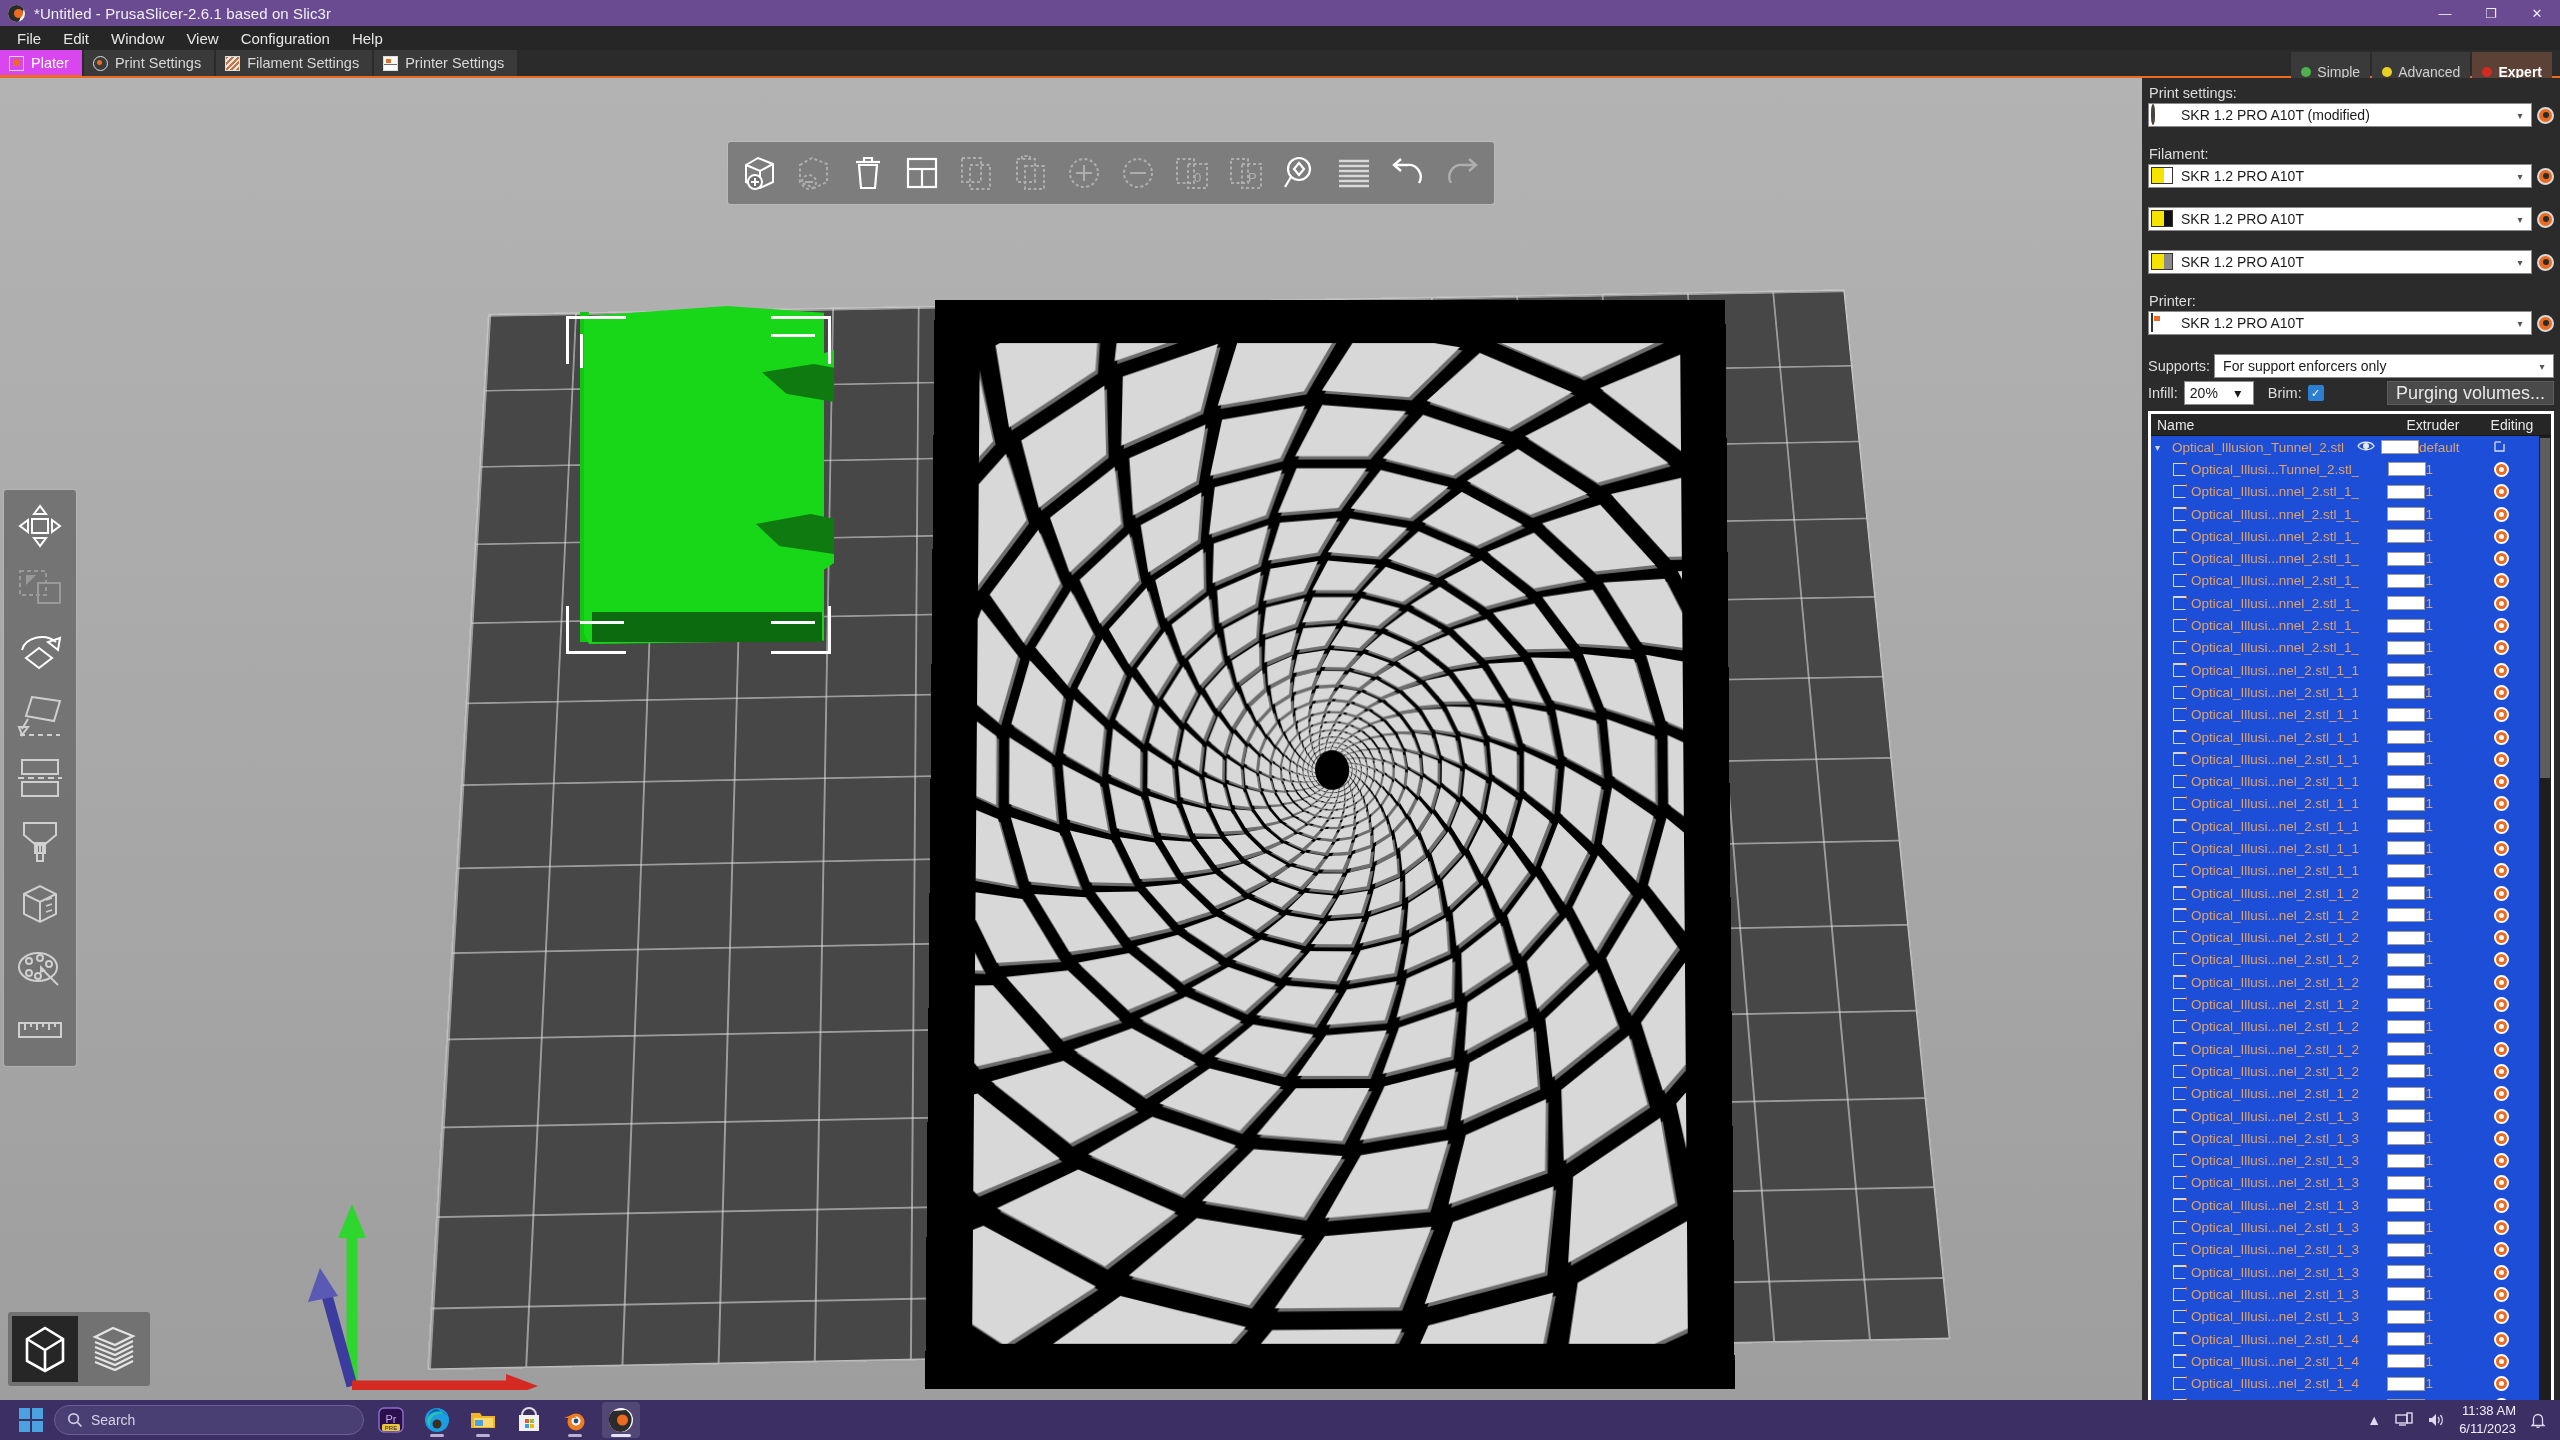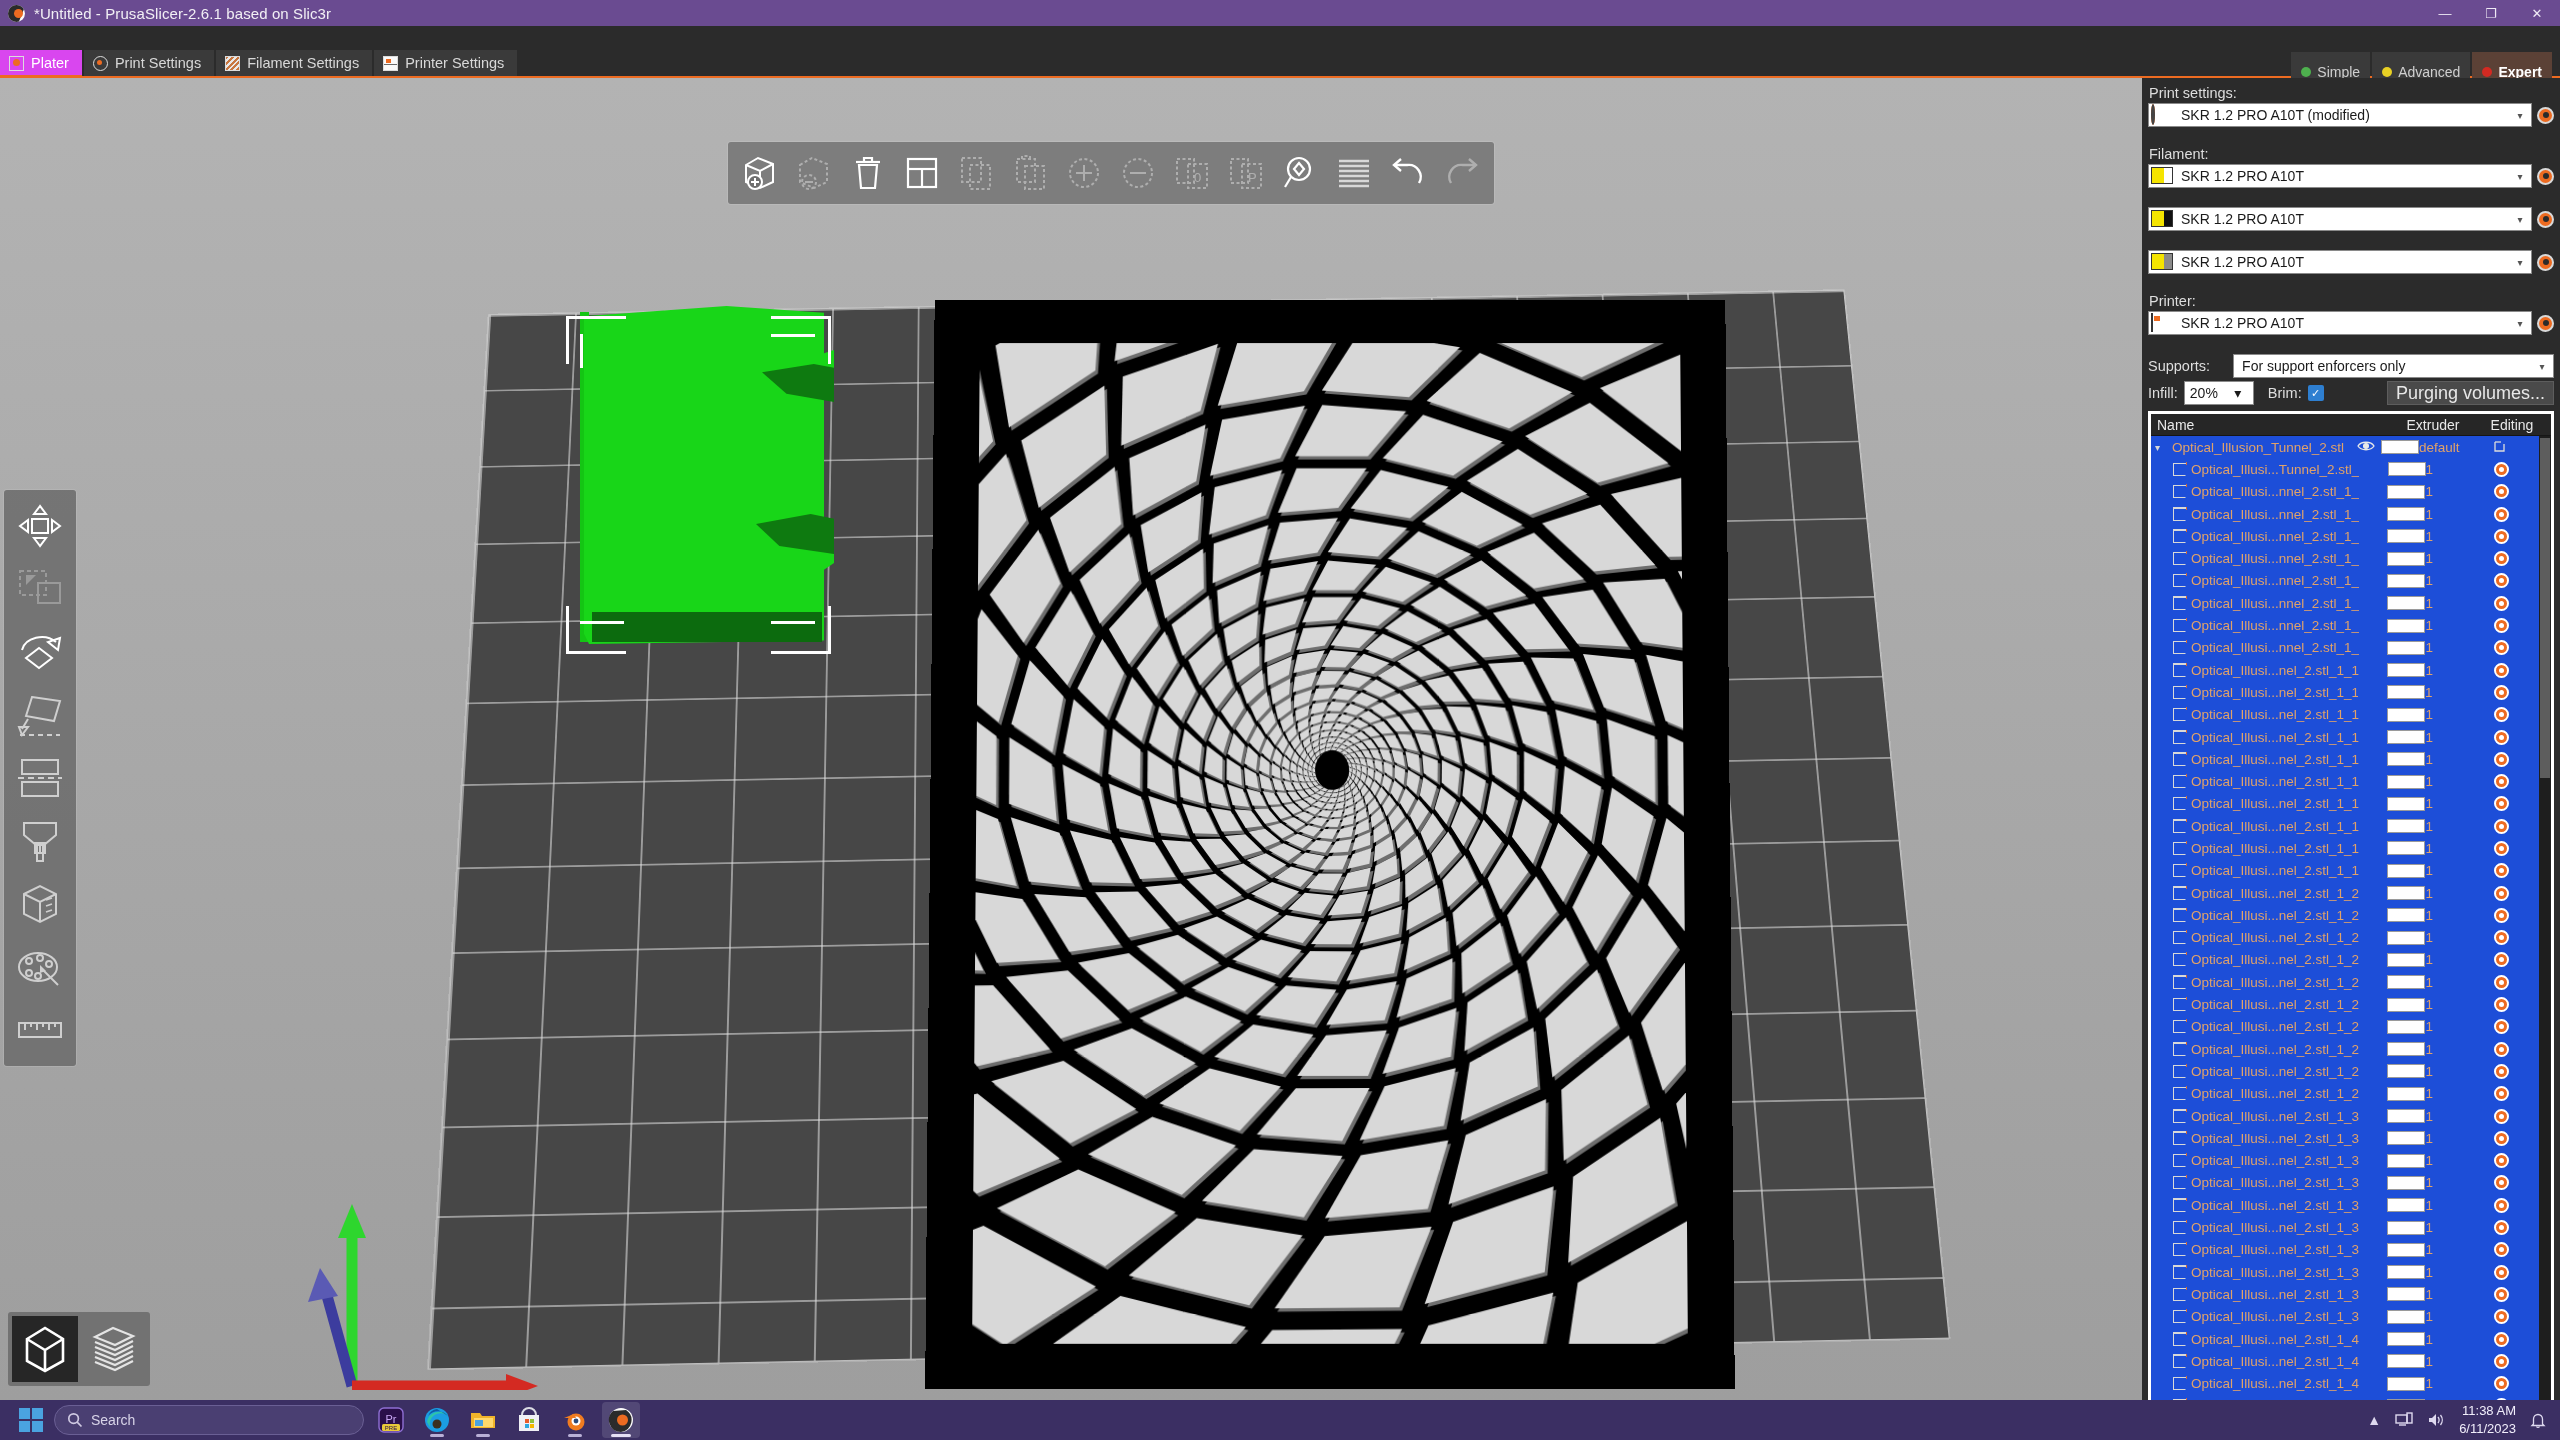--- a/index.html
+++ b/index.html
@@ -250,21 +250,21 @@
   .swatch-pr {
     width: 22px; height: 17px; border: 1.5px solid #333; background: #fff; position: relative;
   }
   .swatch-pr::after {
     content: ""; position: absolute; left: 2px; top: 2px; width: 6px; height: 5px; background: #ed6b21;
   }
   .swatch-pr::before {
     content: ""; position: absolute; left: 0; top: 8px; right: 0; height: 1.5px; background: #777;
   }
 
-  .supports-row { display: flex; align-items: center; gap: 23px; margin: 4px 0 3px 0; }
+  .supports-row { display: flex; align-items: center; gap: 4px; margin: 4px 0 3px 0; }
   .supports-row .lbl { color: #dedede; font-size: 14.5px; white-space: nowrap; }
   .infill-row { display: flex; align-items: center; gap: 6px; margin-bottom: 6px; }
   .infill-combo { width: 70px; height: 24px; background:#fff; border:1px solid #8a8a8a; display:flex; align-items:center; }
   .infill-combo span { flex:1 1 auto; color:#1a1a1a; font-size:14px; padding-left:5px; }
   .brim-check {
     width: 16px; height: 16px; background: #2e7fd1; border-radius: 2px;
     display: flex; align-items: center; justify-content: center; color: #fff; font-size: 11px;
   }
   .purge-btn {
     margin-left: auto; height: 24px; background: #4a4a4a; color: #e8e8e8; font-size: 18px;
@@ -359,20 +359,28 @@
   <div class="titlebar">
     <div class="app-logo"></div>
     <div class="title">*Untitled - PrusaSlicer-2.6.1 based on Slic3r</div>
     <div class="win-btns">
       <div class="win-btn">—</div>
       <div class="win-btn">❐</div>
       <div class="win-btn close">✕</div>
     </div>
   </div>
 
+  <div class="menubar">
+    <div class="menu-item">File</div>
+    <div class="menu-item">Edit</div>
+    <div class="menu-item">Window</div>
+    <div class="menu-item">View</div>
+    <div class="menu-item">Configuration</div>
+    <div class="menu-item">Help</div>
+  </div>
 
   <div class="tabbar">
     <div class="tab active">
       <span class="tico plater-icon"></span>
       <span>Plater</span>
     </div>
     <div class="tab">
       <span class="tico gear-icon"></span>
       <span>Print Settings</span>
     </div>

